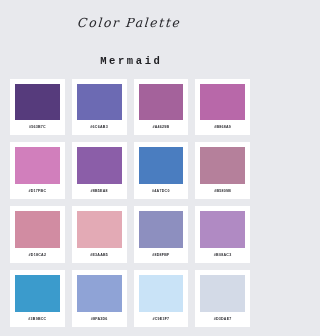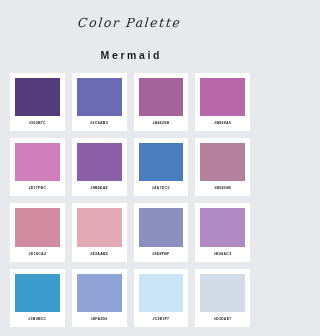--- a/index.html
+++ b/index.html
@@ -31,22 +31,22 @@
     font-style: italic;
     font-size: 12.5px;
     font-weight: 400;
     color: #26262b;
     letter-spacing: 1.6px;
     line-height: 1;
     transform: skewX(-6deg);
     display: inline-block;
   }
   .sub-title {
-    margin-top: 19px;
-    font-family: Liberation Sans, sans-serif;
+    margin-top: 25px;
+    font-family: Liberation Mono, monospace;
     font-size: 10.5px;
     font-weight: 700;
     color: #1e1e22;
     letter-spacing: 2.6px;
     line-height: 1;
     text-indent: 2.6px;
   }
   .grid {
     margin-top: 12px;
     display: grid;

